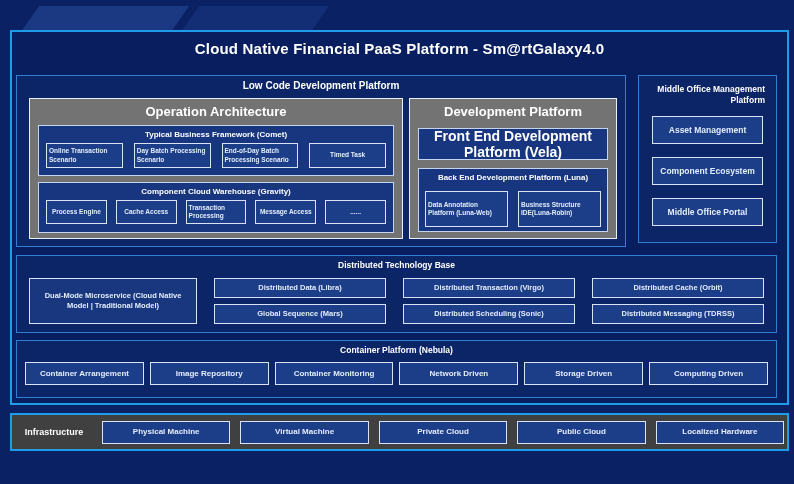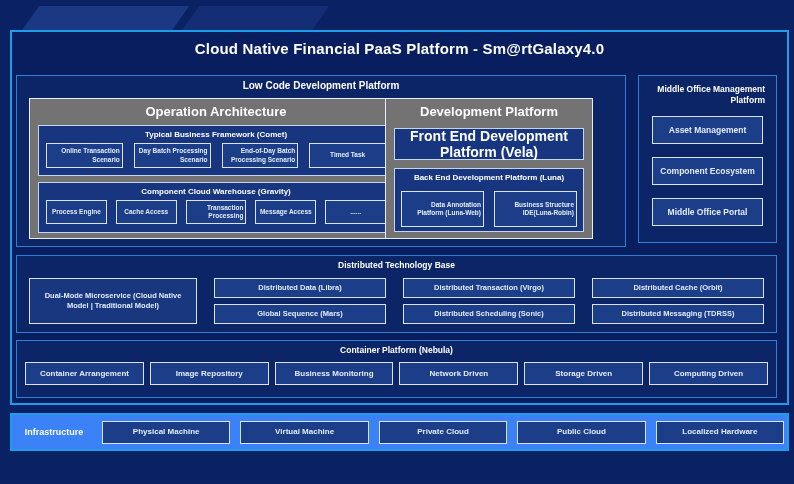--- a/index.html
+++ b/index.html
@@ -32,39 +32,39 @@
   .midoffice { left: 626px; top: 43px; width: 139px; height: 168px; }
   .distributed { left: 4px; top: 223px; width: 761px; height: 78px; }
   .containerp { left: 4px; top: 308px; width: 761px; height: 58px; }
 
   .box1 {
     position: absolute; border: 1px solid #E9EFFA; background: #737373;
   }
   .box1-title { text-align: center; font-size: 13px; padding-top: 5px; }
 
   .op-arch { left: 12px; top: 22px; width: 374px; height: 141px; }
-  .dev-plat { left: 368px; top: 22px; width: 208px; height: 141px; }
+  .dev-plat { left: 392px; top: 22px; width: 208px; height: 141px; }
 
   .box2 {
     position: absolute; border: 1px solid #C6D5EF; background: #17367F;
   }
   .box2-title { text-align: center; font-size: 8px; padding-top: 4px; }
 
   .tbf { left: 8px; top: 26px; width: 356px; height: 51px; }
   .ccw { left: 8px; top: 83px; width: 356px; height: 51px; }
   .frontend { left: 8px; top: 29px; width: 190px; height: 32px;
               display: flex; align-items: center; justify-content: center;
               font-size: 14px; text-align: center; }
   .backend { left: 8px; top: 69px; width: 190px; height: 64px; }
 
   .leaf-row { display: flex; gap: 11px; padding: 0 7px; margin-top: 4px; }
   .leaf {
     flex: 1; border: 1px solid #D9E3F5; background: #1C3D88;
     display: flex; align-items: center; justify-content: center;
-    text-align: right; font-size: 6.5px; line-height: 1.25; color: #E3EDFB;
+    text-align: left; font-size: 6.5px; line-height: 1.25; color: #E3EDFB;
     padding: 1px 2px;
   }
   .tbf .leaf { height: 25px; }
   .ccw .leaf-row { gap: 9px; }
   .ccw .leaf { height: 24px; }
   .backend .leaf-row { gap: 10px; margin-top: 9px; padding: 0 6px; }
   .backend .leaf { height: 36px; }
 
   .mid-header { font-size: 8.5px; line-height: 1.35; padding: 8px 11px 0 11px; text-align: right; }
   .mid-items { display: flex; flex-direction: column; gap: 13px; padding: 9px 13px 0 13px; }
@@ -78,21 +78,21 @@
     text-align: center; font-size: 7.5px; line-height: 1.3; color: #E3EDFB; padding: 2px 8px;
   }
   .dist-col { flex: 1; display: flex; flex-direction: column; gap: 6px; }
   .dist-col .leaf { height: 20px; font-size: 7.5px; }
 
   .cp-row { display: flex; gap: 6px; padding: 0 8px; margin-top: 7px; }
   .cp-row .leaf { height: 23px; font-size: 8px; }
 
   .infra {
     position: absolute; left: 10px; top: 413px; width: 779px; height: 38px;
-    border: 2px solid #1E9BE9; background: #3b82f6;
+    border: 2px solid #1E9BE9; background: #404040;
     display: flex; align-items: center; gap: 10px; padding: 0 3px 0 4px;
   }
   .infra-label { font-size: 9px; width: 76px; flex: none; text-align: center; }
   .infra .leaf { height: 23px; font-size: 8px; }
 </style>
 </head>
 <body>
 
 <div class="deco deco-1"></div>
 <div class="deco deco-2"></div>
@@ -169,21 +169,21 @@
         <div class="leaf">Distributed Messaging (TDRSS)</div>
       </div>
     </div>
   </div>
 
   <div class="panel containerp">
     <div class="panel-header small">Container Platform (Nebula)</div>
     <div class="cp-row">
       <div class="leaf">Container Arrangement</div>
       <div class="leaf">Image Repository</div>
-      <div class="leaf">Business Monitoring</div>
+      <div class="leaf">Container Monitoring</div>
       <div class="leaf">Network Driven</div>
       <div class="leaf">Storage Driven</div>
       <div class="leaf">Computing Driven</div>
     </div>
   </div>
 </div>
 
 <div class="infra">
   <div class="infra-label">Infrastructure</div>
   <div class="leaf">Physical Machine</div>

